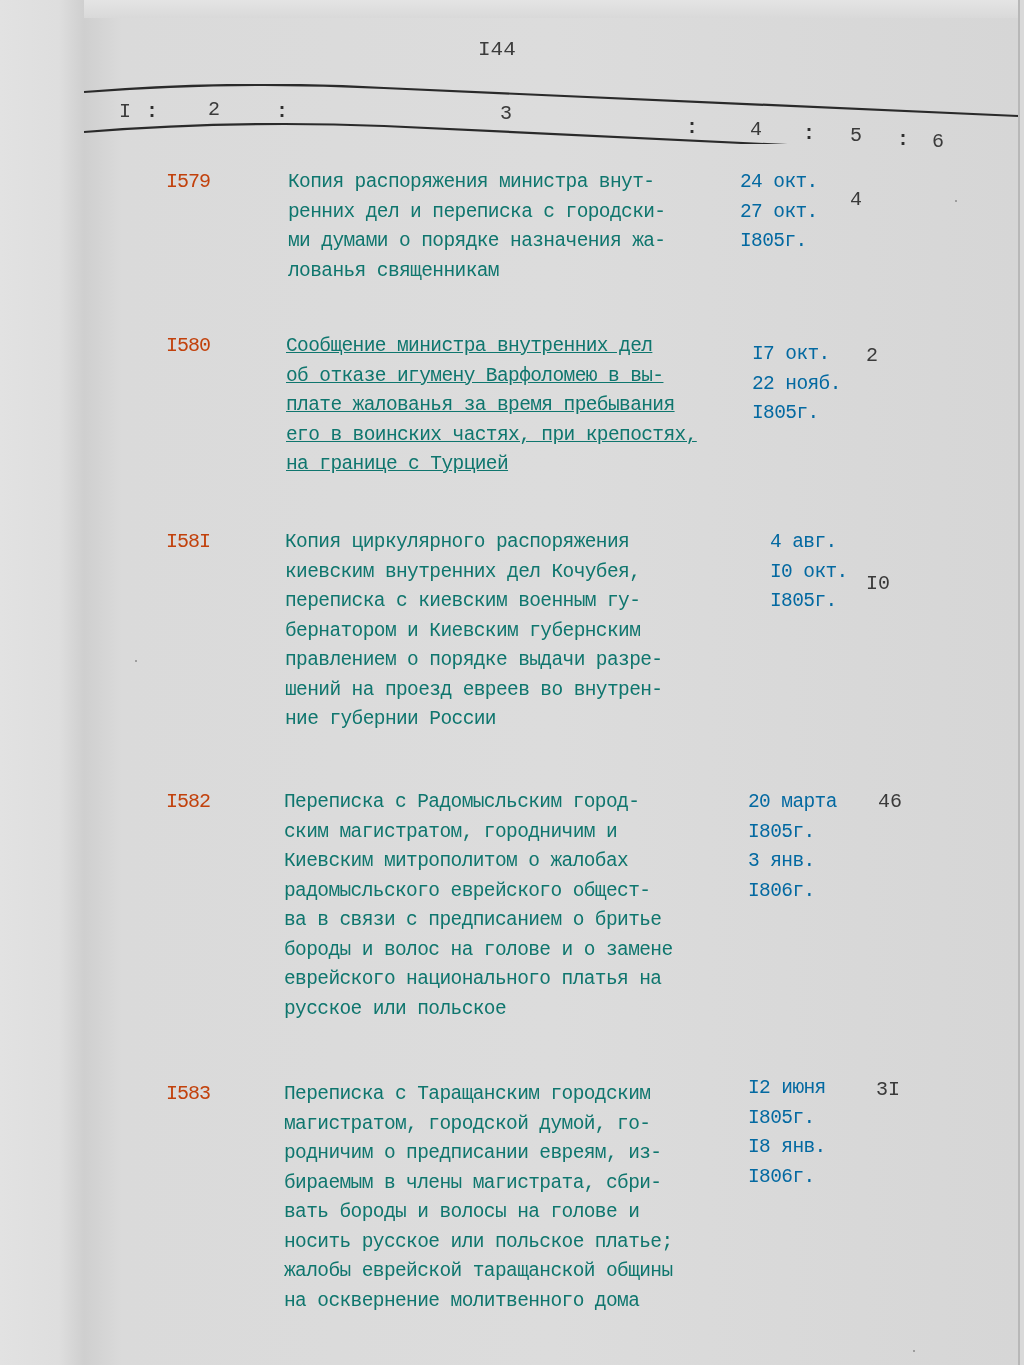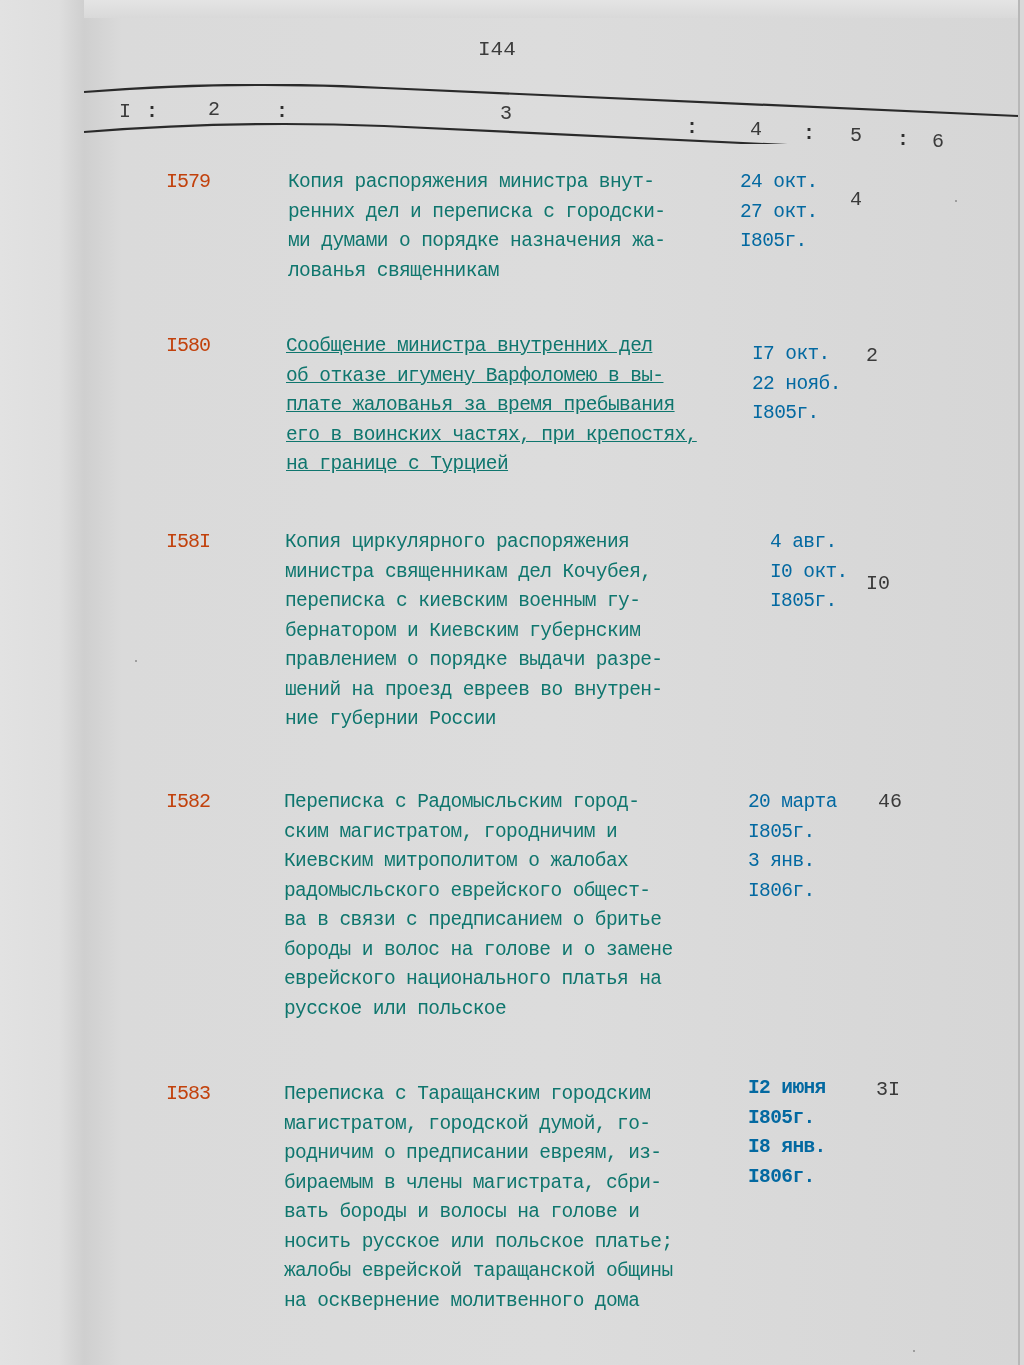--- a/index.html
+++ b/index.html
@@ -153,21 +153,21 @@
 на границе с Турцией</div>
   <div class="dates" style="left:752px; top:8px;">I7 окт.
 22 нояб.
 I805г.</div>
   <span class="sheets" style="left:866px; top:12px;">2</span>
 </div>
 
 <div class="entry" style="top:528px;">
   <span class="num" style="top:2px;">I58I</span>
   <div class="desc" style="left:285px;">Копия циркулярного распоряжения
-министра священникам дел Кочубея,
+киевским внутренних дел Кочубея,
 переписка с киевским военным гу-
 бернатором и Киевским губернским
 правлением о порядке выдачи разре-
 шений на проезд евреев во внутрен-
 ние губернии России</div>
   <div class="dates" style="left:770px;">4 авг.
 I0 окт.
 I805г.</div>
   <span class="sheets" style="left:866px; top:4px;margin-top:40px;">I0</span>
 </div>
@@ -192,21 +192,21 @@
 <div class="entry" style="top:1078px;">
   <span class="num" style="top:4px;">I583</span>
   <div class="desc" style="left:284px; top:2px;">Переписка с Таращанским городским
 магистратом, городской думой, го-
 родничим о предписании евреям, из-
 бираемым в члены магистрата, сбри-
 вать бороды и волосы на голове и
 носить русское или польское платье;
 жалобы еврейской таращанской общины
 на осквернение молитвенного дома</div>
-  <div class="dates" style="left:748px; top:-4px;font-weight:bold;">I2 июня
+  <div class="dates" style="left:748px; top:-4px;">I2 июня
 I805г.
 I8 янв.
 I806г.</div>
   <span class="sheets" style="left:876px; top:0px;">3I</span>
 </div>
 
 <span class="speck" style="left:135px; top:660px;"></span>
 <span class="speck" style="left:955px; top:200px;"></span>
 <span class="speck" style="left:913px; top:1350px;"></span>
 

